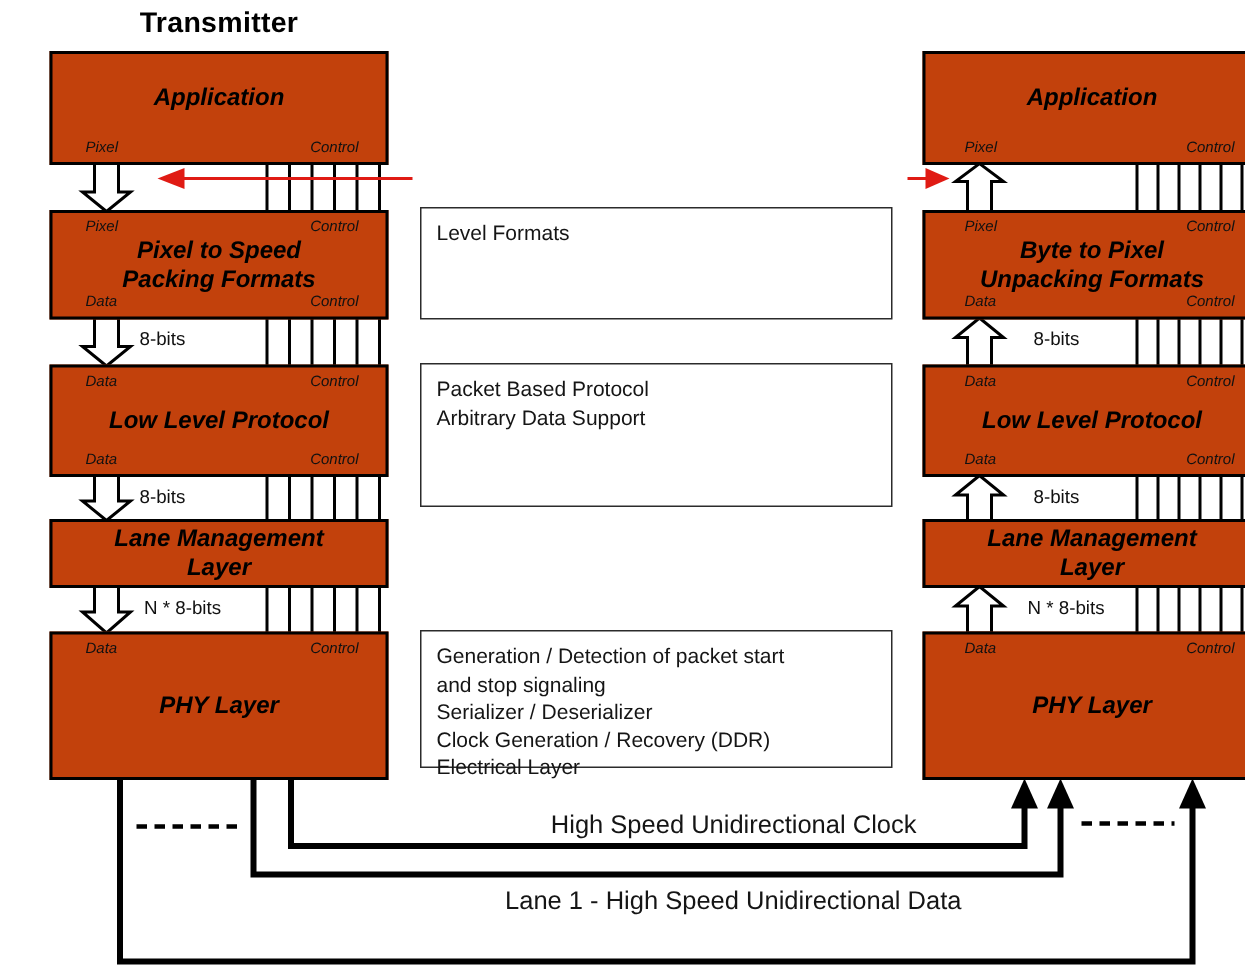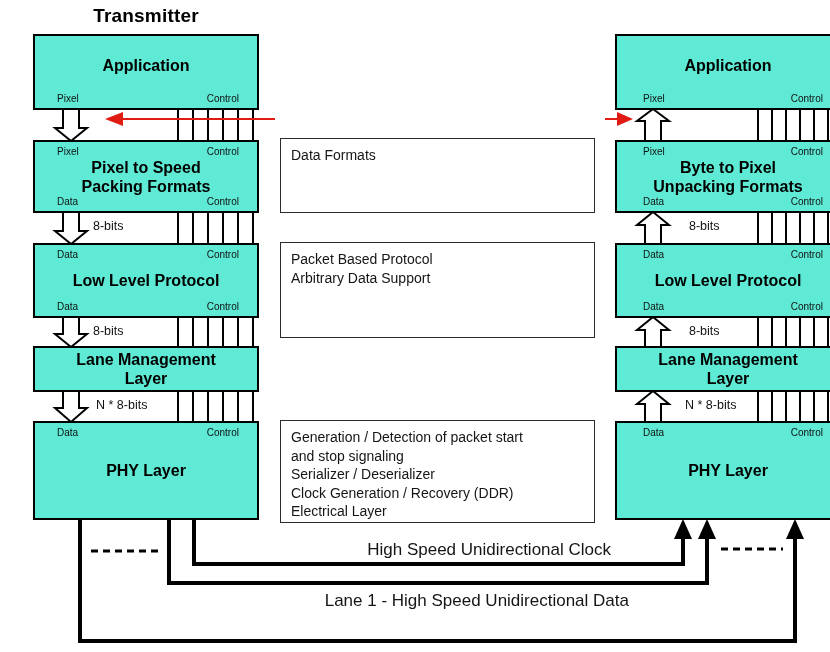--- a/index.html
+++ b/index.html
@@ -6,21 +6,21 @@
   .stage{
     position:relative;width:830px;height:652px;background:#ffffff;
     font-family:"Liberation Sans","DejaVu Sans",sans-serif;color:#000;overflow:hidden;margin-left:23px;
   }
   .stage svg{position:absolute;left:0;top:0;}
   .heading{
     position:absolute;top:5px;width:226px;text-align:center;
     font-size:19px;font-weight:bold;letter-spacing:.2px;
   }
   .sbox{
-    position:absolute;width:226px;border:2px solid #000;background:#5eead4;box-sizing:border-box;
+    position:absolute;width:226px;border:2px solid #000;background:#c2410c;box-sizing:border-box;font-style:italic;
   }
   .ports{
     position:absolute;left:22px;right:18px;display:flex;justify-content:space-between;
     font-size:10px;line-height:15px;color:#111;
   }
   .ports.top{top:2px;}
   .ports.bottom{bottom:2px;}
   .btitle{
     position:absolute;inset:0;display:flex;align-items:center;justify-content:center;
     font-size:16px;font-weight:bold;text-align:center;white-space:pre-line;line-height:19px;
@@ -175,25 +175,25 @@
       <span>Control</span>
     </div>
     <div class="btitle">PHY Layer</div>
   </div>
 
   <div class="buslabel" style="left:666px;top:219px;">8-bits</div>
   <div class="buslabel" style="left:666px;top:324px;">8-bits</div>
   <div class="buslabel" style="left:662px;top:398px;">N * 8-bits</div>
 
 
-  <div class="anno" style="top:138px;height:75px;">Data Formats</div>
+  <div class="anno" style="top:138px;height:75px;">Level Formats</div>
   <div class="anno" style="top:242px;height:96px;">Packet Based Protocol
 Arbitrary Data Support</div>
-  <div class="anno" style="top:420px;height:103px;">Generation / Detection of packet start
+  <div class="anno" style="top:420px;height:92px;">Generation / Detection of packet start
 and stop signaling
 Serializer / Deserializer
 Clock Generation / Recovery (DDR)
 Electrical Layer</div>
 
   <div class="linklabel" style="left:248px;top:540px;width:340px;">High Speed Unidirectional Clock</div>
-  <div class="linklabel" style="left:226px;top:591px;width:380px;">Lane 1 - High Speed Unidirectional Data</div>
+  <div class="linklabel" style="left:238px;top:591px;width:380px;">Lane 1 - High Speed Unidirectional Data</div>
 
 </div>
 
 </body></html>

